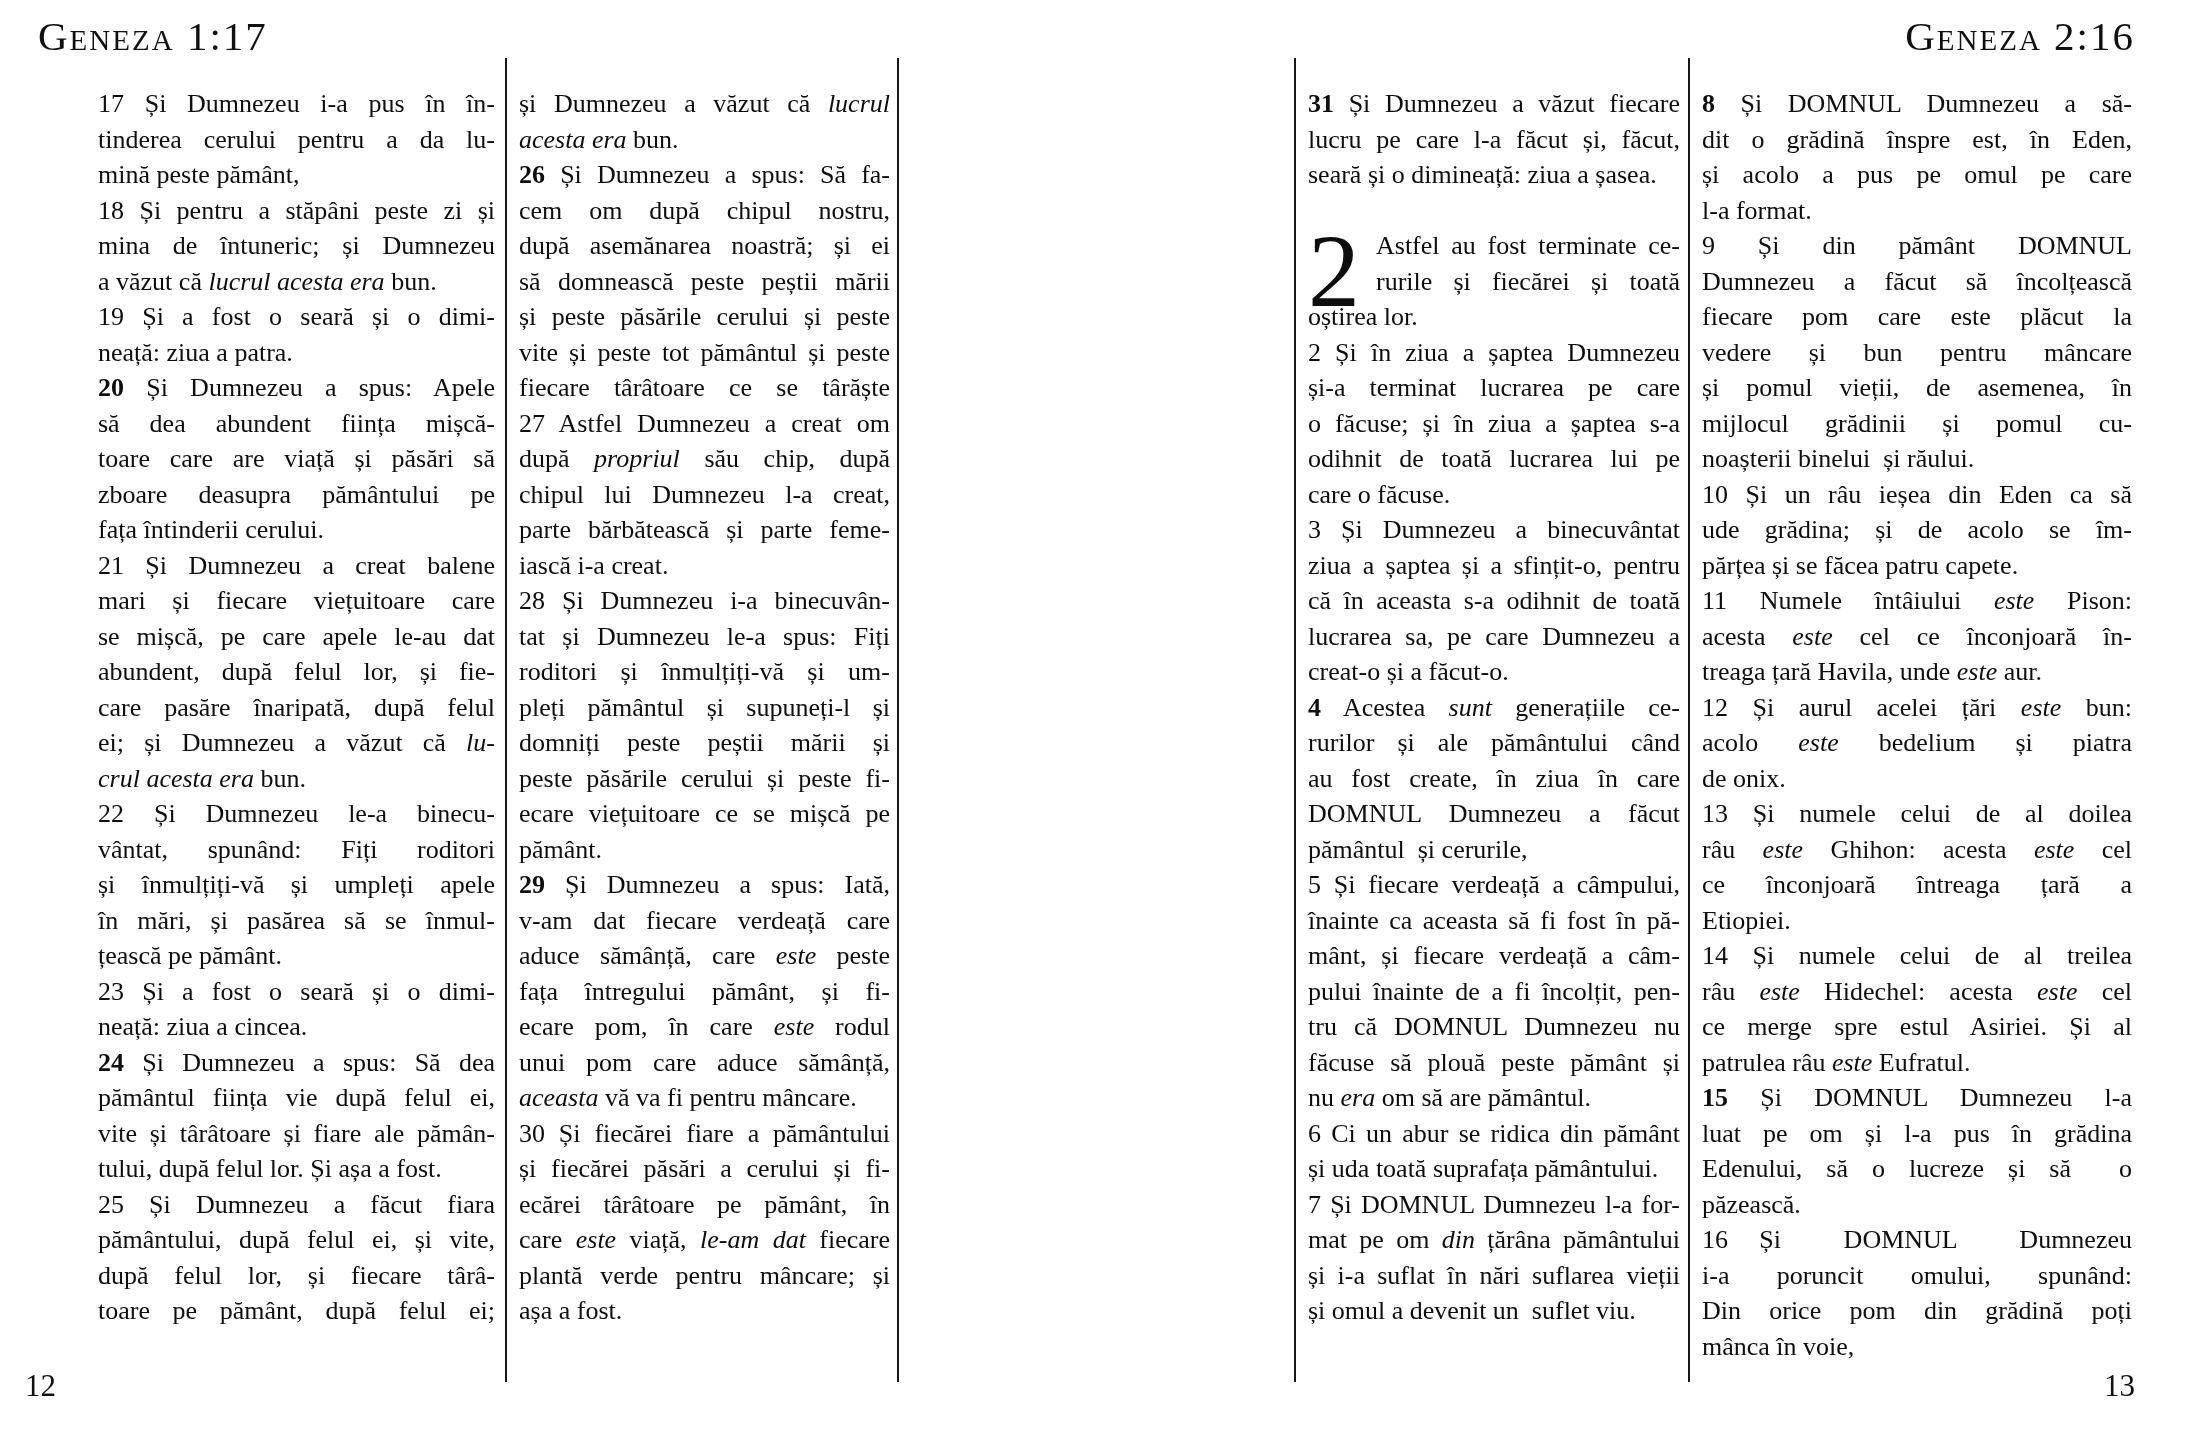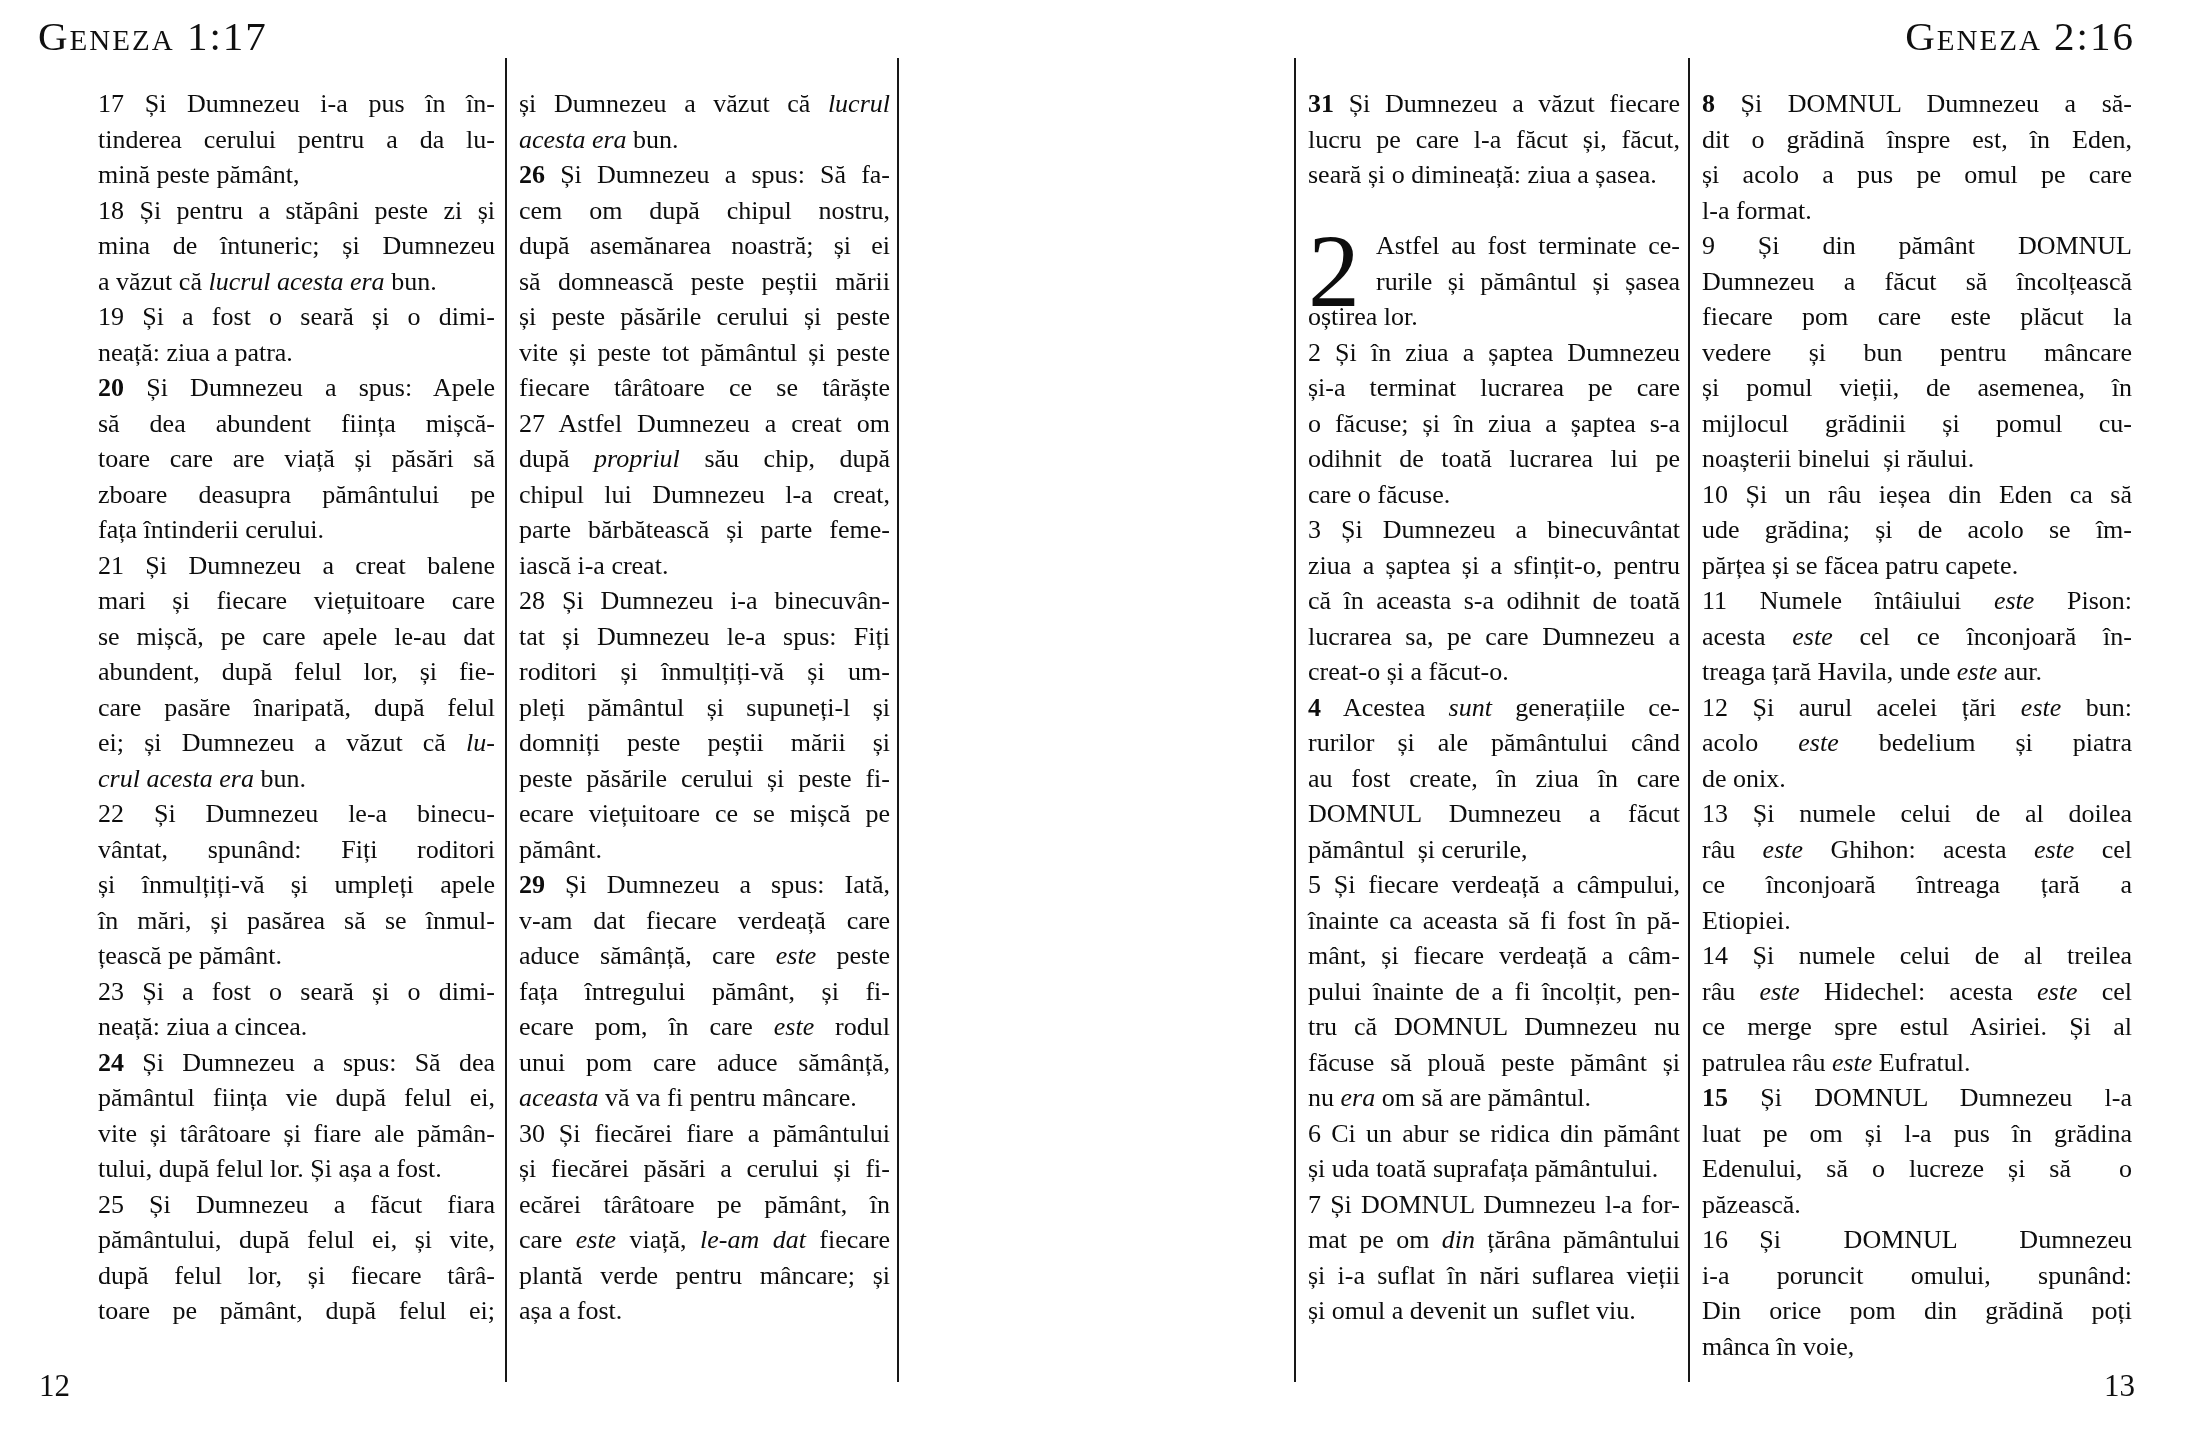--- a/index.html
+++ b/index.html
@@ -7,21 +7,21 @@
     position:relative;width:2185px;height:1447px;background:#ffffff;
     font-family:"Liberation Serif","DejaVu Serif",serif;color:#0d0d0d;overflow:hidden;
   }
   .running-head{
     position:absolute;top:12px;font-variant:small-caps;font-size:41px;
     letter-spacing:2px;color:#101010;white-space:nowrap;
   }
   .running-head.left{left:38px;}
   .running-head.right{right:50px;}
   .pagenum{position:absolute;top:1368px;font-size:31px;color:#101010;}
-  .pagenum.left{left:39px;}
+  .pagenum.left{left:25px;}
   .pagenum.right{right:50px;}
   .vrule{position:absolute;top:58px;height:1324px;width:2px;background:#181818;}
   .col{position:absolute;top:86px;font-size:26px;line-height:35.5px;}
   .line{text-align:justify;white-space:pre-wrap;min-height:35.5px;}
   .line.j{text-align-last:justify;}
   .line.ind{padding-left:68px;}
   .gap{height:35.5px;}
   .para{position:relative;}
   .dropcap{position:absolute;left:0px;top:-9px;font-size:104px;line-height:1;}
   i{font-style:italic;}
@@ -142,21 +142,21 @@
   <div class="col" id="col-1-0" style="left:1308px;width:372px;">
       <div class="para">
         <div class="line j" style=""><b>31</b> Și Dumnezeu a văzut fiecare</div>
         <div class="line j" style="">lucru pe care l-a făcut și, făcut,</div>
         <div class="line" style="">seară și o dimineață: ziua a șasea.</div>
       </div>
       <div class="gap"></div>
       <div class="para">
         <span class="dropcap">2</span>
         <div class="line j ind" style="">Astfel au fost terminate ce-</div>
-        <div class="line j ind" style="">rurile și pământul și șasea</div>
+        <div class="line j ind" style="">rurile și fiecărei și toată</div>
         <div class="line" style="">oștirea lor.</div>
       </div>
       <div class="para">
         <div class="line j" style="">2 Și în ziua a șaptea Dumnezeu</div>
         <div class="line j" style="">și-a terminat lucrarea pe care</div>
         <div class="line j" style="">o făcuse; și în ziua a șaptea s-a</div>
         <div class="line j" style="">odihnit de toată lucrarea lui pe</div>
         <div class="line" style="">care o făcuse.</div>
       </div>
       <div class="para">

